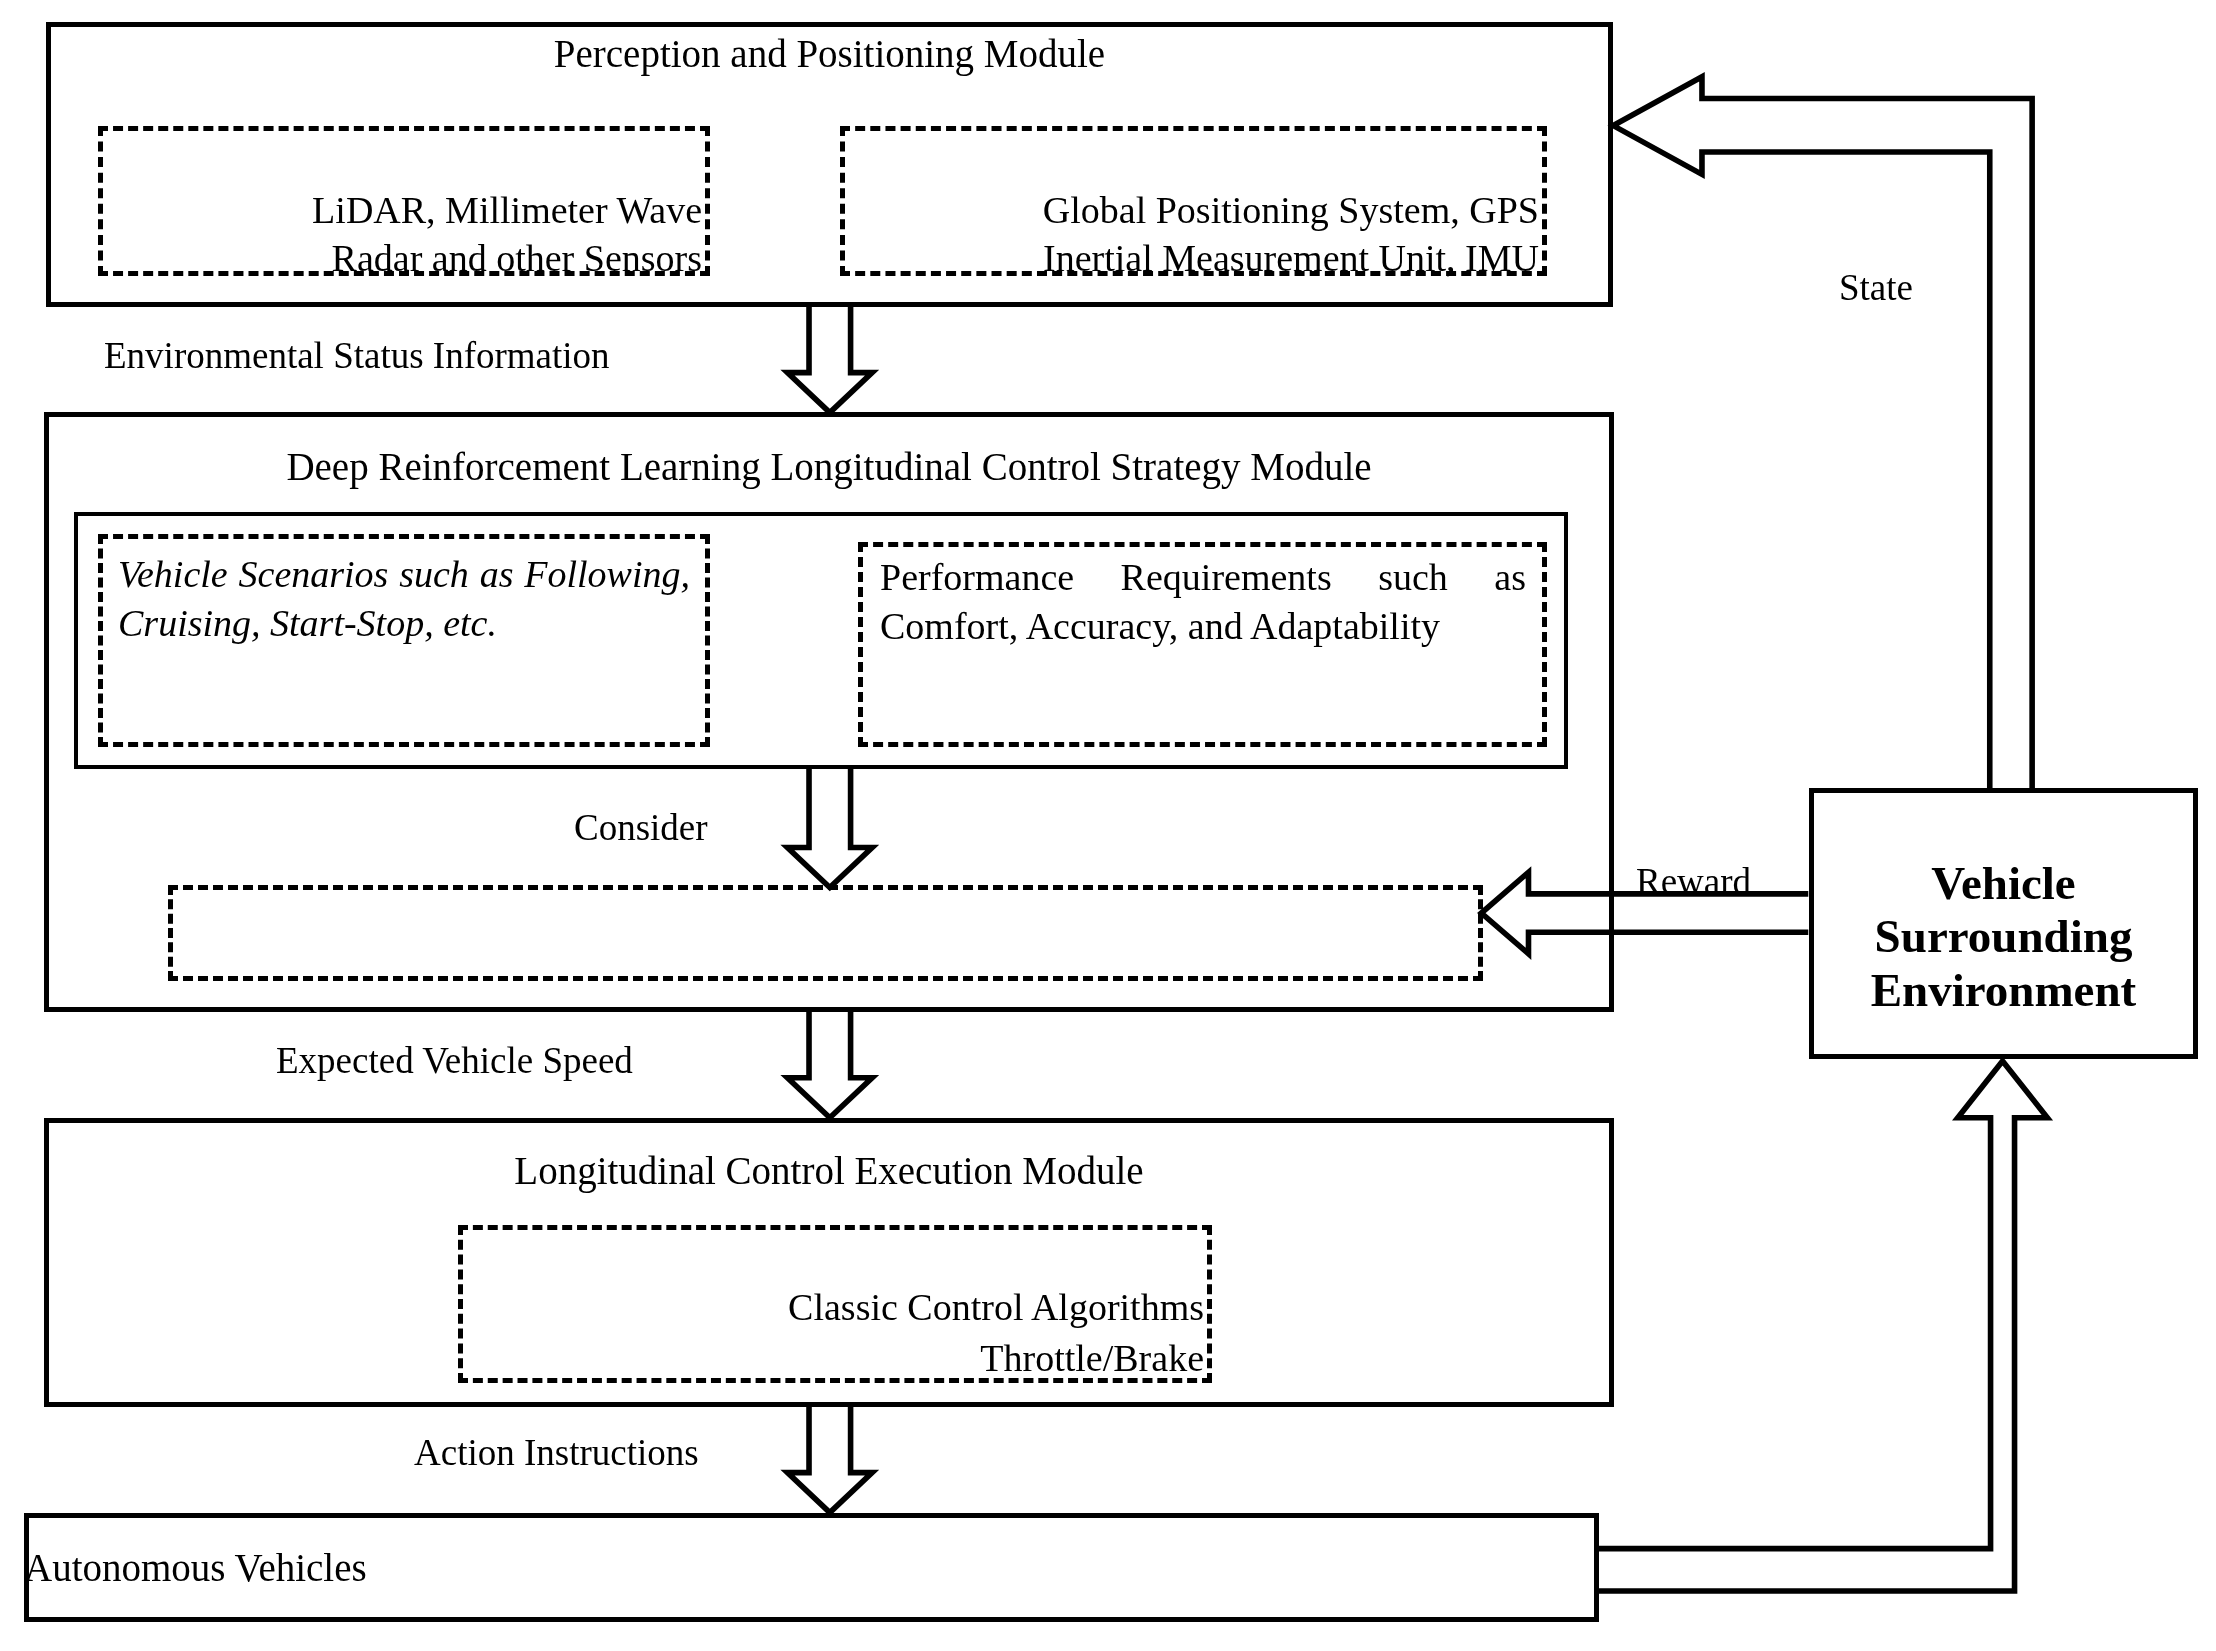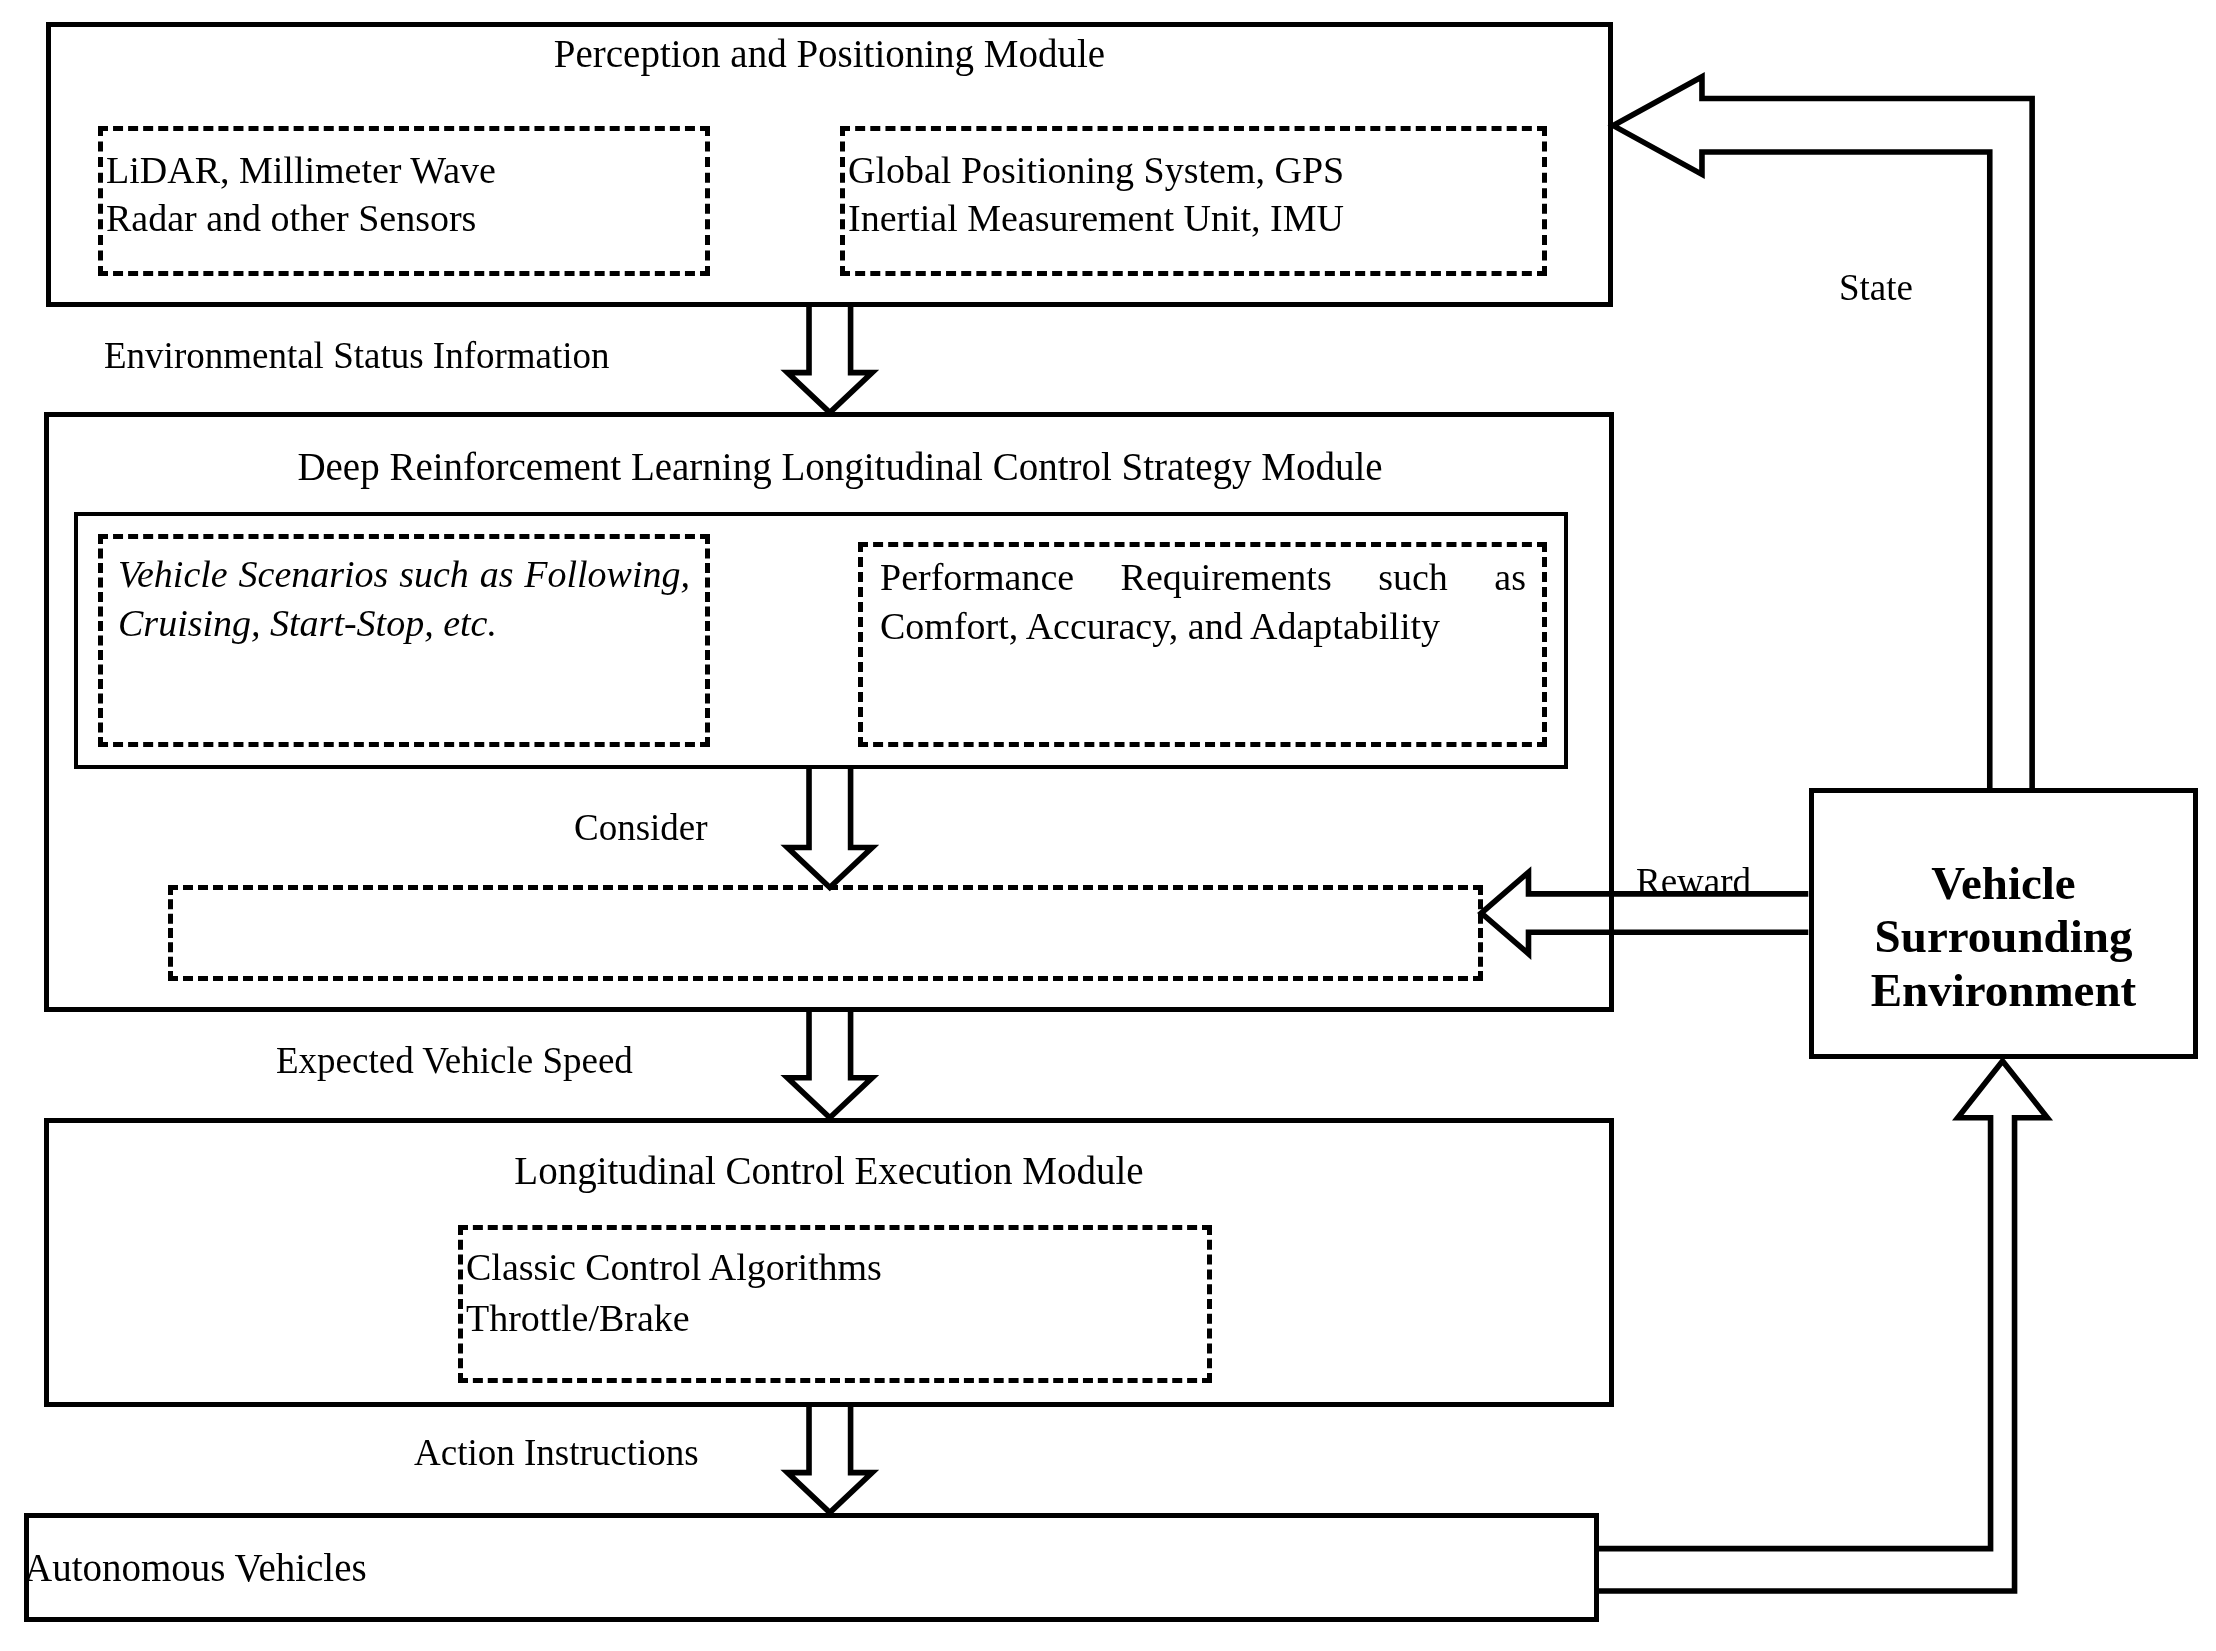--- a/index.html
+++ b/index.html
@@ -39,21 +39,21 @@
     text-align: center;
     font-size: 39px;
     line-height: 1.12;
     white-space: nowrap;
   }
   .dbox-text {
     position: absolute;
     font-size: 38px;
     line-height: 1.30;
   }
-  .dbox-text.center { text-align: left; }
+  .dbox-text.center { text-align: right; margin-top: 40px; }
   .dbox-text.justify { text-align: justify; text-align-last: left; }
   .edge-label {
     position: absolute;
     font-size: 37px;
     line-height: 1.1;
     white-space: nowrap;
   }
   .env-text {
     position: absolute;
     text-align: center;
@@ -85,21 +85,21 @@
 
   <div class="dbox" style="left:98px; top:126px; width:612px; height:150px;"></div>
   <div class="dbox-text center" style="left:106px; top:146px; width:596px;">LiDAR, Millimeter Wave</div>
   <div class="dbox-text center" style="left:106px; top:194px; width:596px;">Radar and other Sensors</div>
 
   <div class="dbox" style="left:840px; top:126px; width:707px; height:150px;"></div>
   <div class="dbox-text center" style="left:848px; top:146px; width:691px;">Global Positioning System, GPS</div>
   <div class="dbox-text center" style="left:848px; top:194px; width:691px;">Inertial Measurement Unit, IMU</div>
 
   <div class="box" style="left:44px; top:412px; width:1570px; height:600px;"></div>
-  <div class="module-title" style="left:44px; top:445px; width:1570px;padding-left:11px;">Deep Reinforcement Learning Longitudinal Control Strategy Module</div>
+  <div class="module-title" style="left:44px; top:445px; width:1570px;">Deep Reinforcement Learning Longitudinal Control Strategy Module</div>
 
   <div class="box-inner-solid" style="left:74px; top:512px; width:1494px; height:257px;"></div>
 
   <div class="dbox" style="left:98px; top:534px; width:612px; height:213px;"></div>
   <div class="dbox-text justify" style="left:118px; top:550px; width:572px;font-style:italic;">Vehicle Scenarios such as Following, Cruising, Start-Stop, etc.</div>
 
   <div class="dbox" style="left:858px; top:542px; width:689px; height:205px;"></div>
   <div class="dbox-text justify" style="left:880px; top:553px; width:646px;">Performance Requirements such as Comfort, Accuracy, and Adaptability</div>
 
   <div class="dbox" style="left:168px; top:885px; width:1315px; height:96px;"></div>

